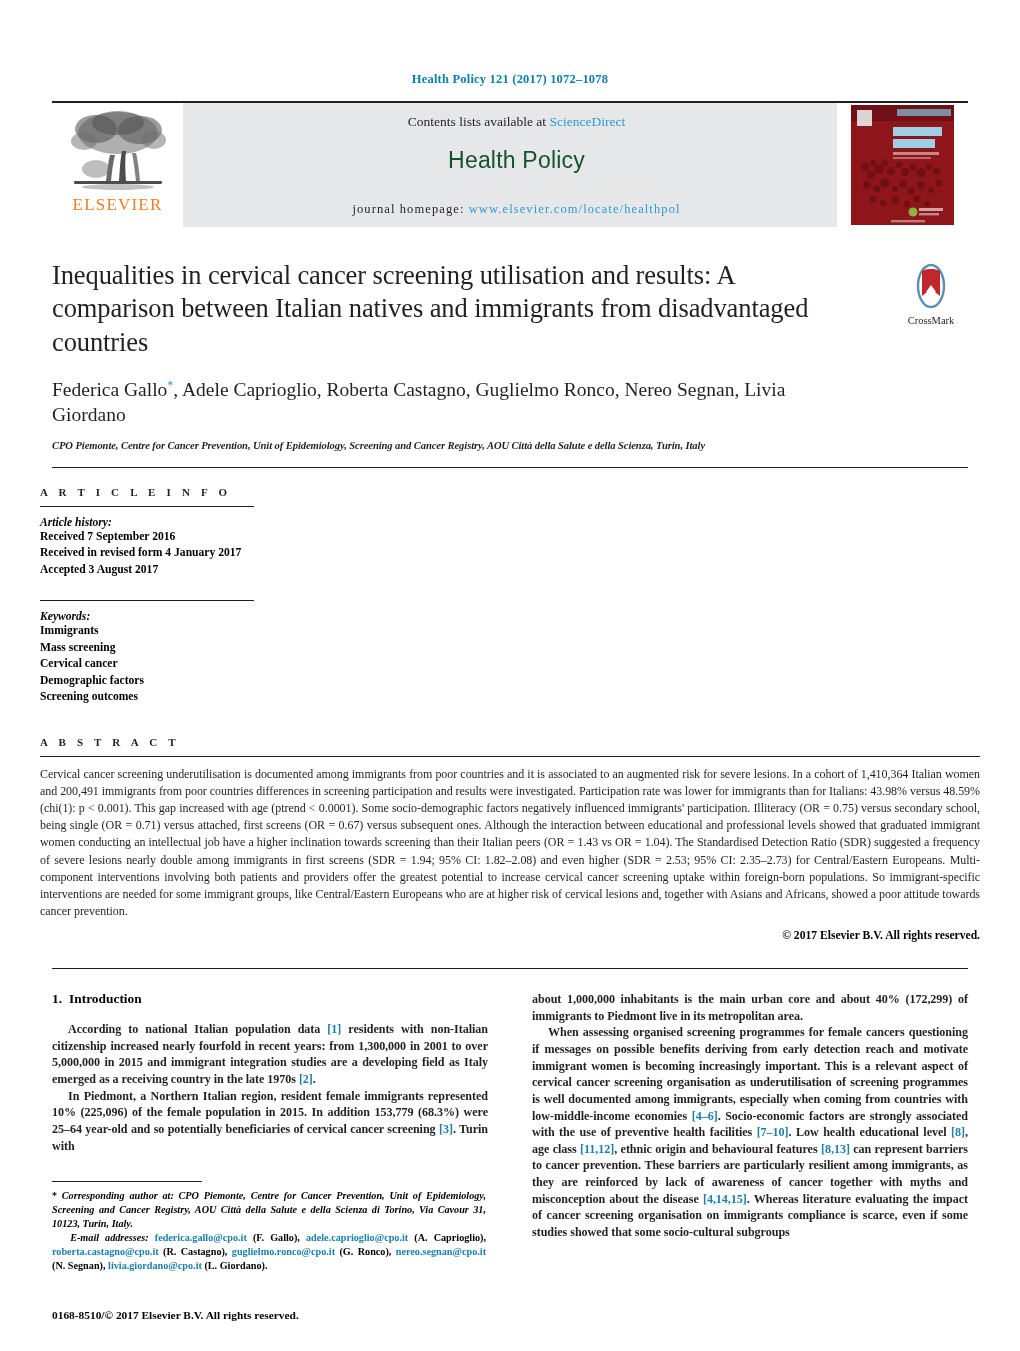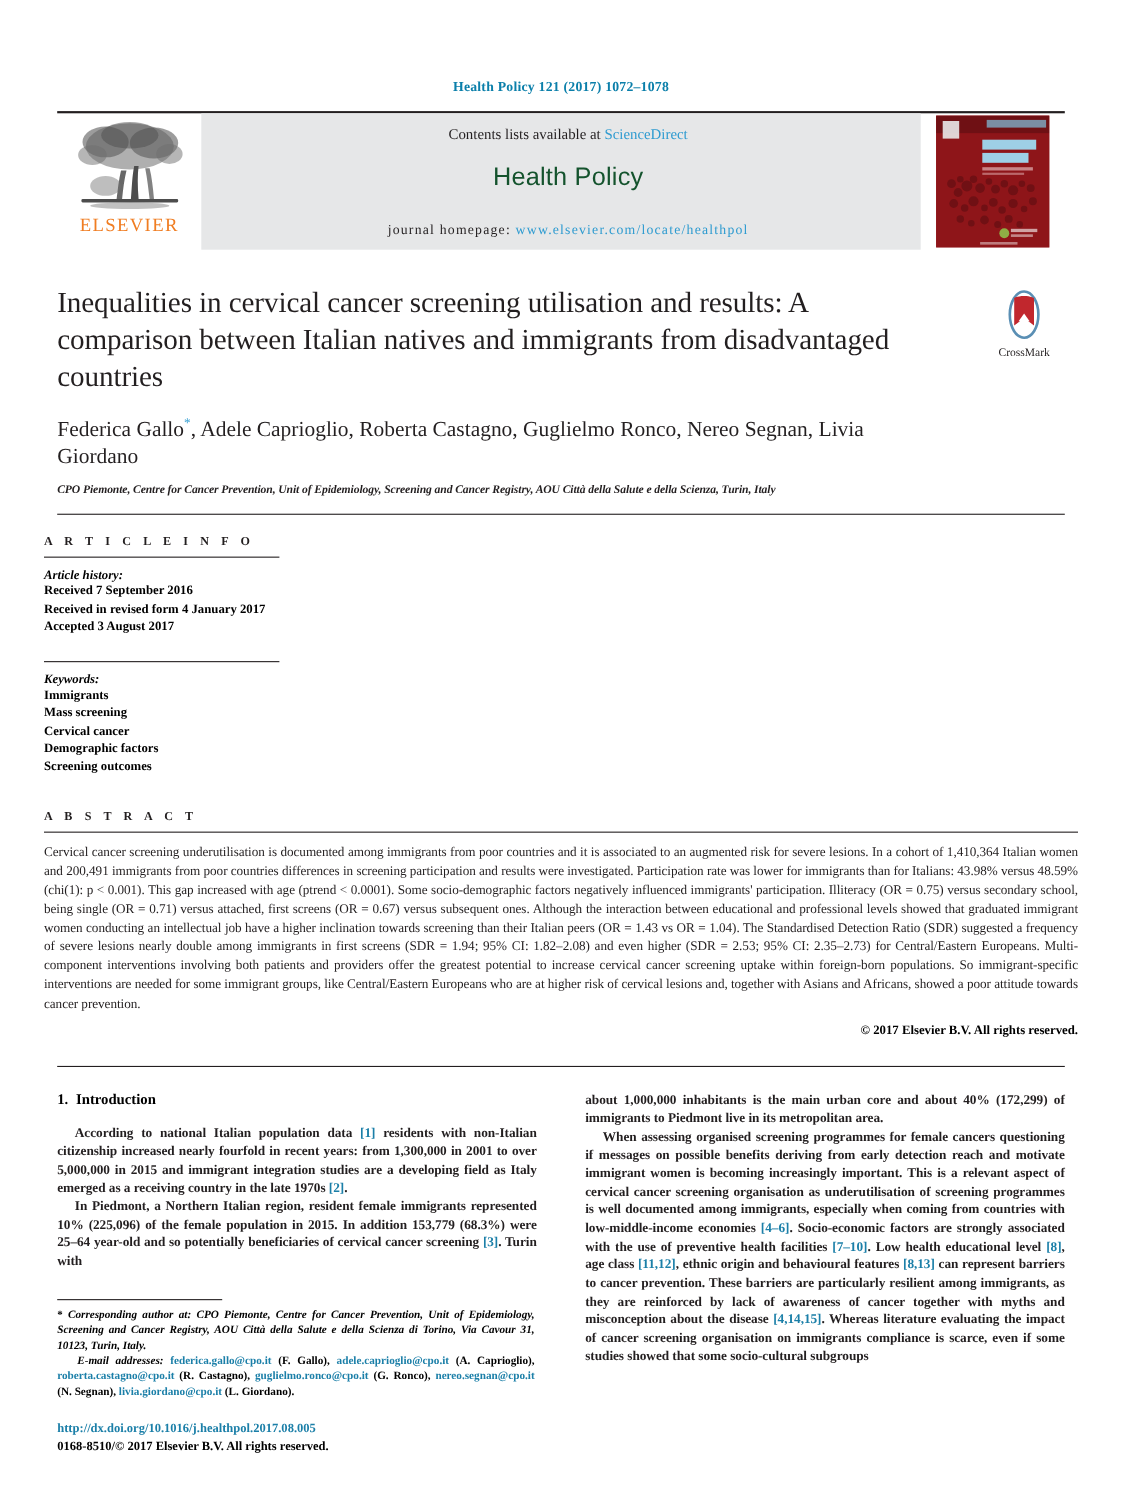--- a/index.html
+++ b/index.html
@@ -312,17 +312,16 @@
       <span class="mail">guglielmo.ronco@cpo.it</span>
       <span>(G. Ronco),</span>
       <span class="mail">nereo.segnan@cpo.it</span>
       <span>(N. Segnan),</span>
       <span class="mail">livia.giordano@cpo.it</span>
       <span>(L. Giordano).</span>
     </p>
   </div>
 
   <div class="doiblock">
-    <div class="doi">http://dx.doi.org/10.1016/j.healthpol.2017.08.005</div>
     <div class="issn">0168-8510/© 2017 Elsevier B.V. All rights reserved.</div>
   </div>
 
 </div>
 
 </body></html>

